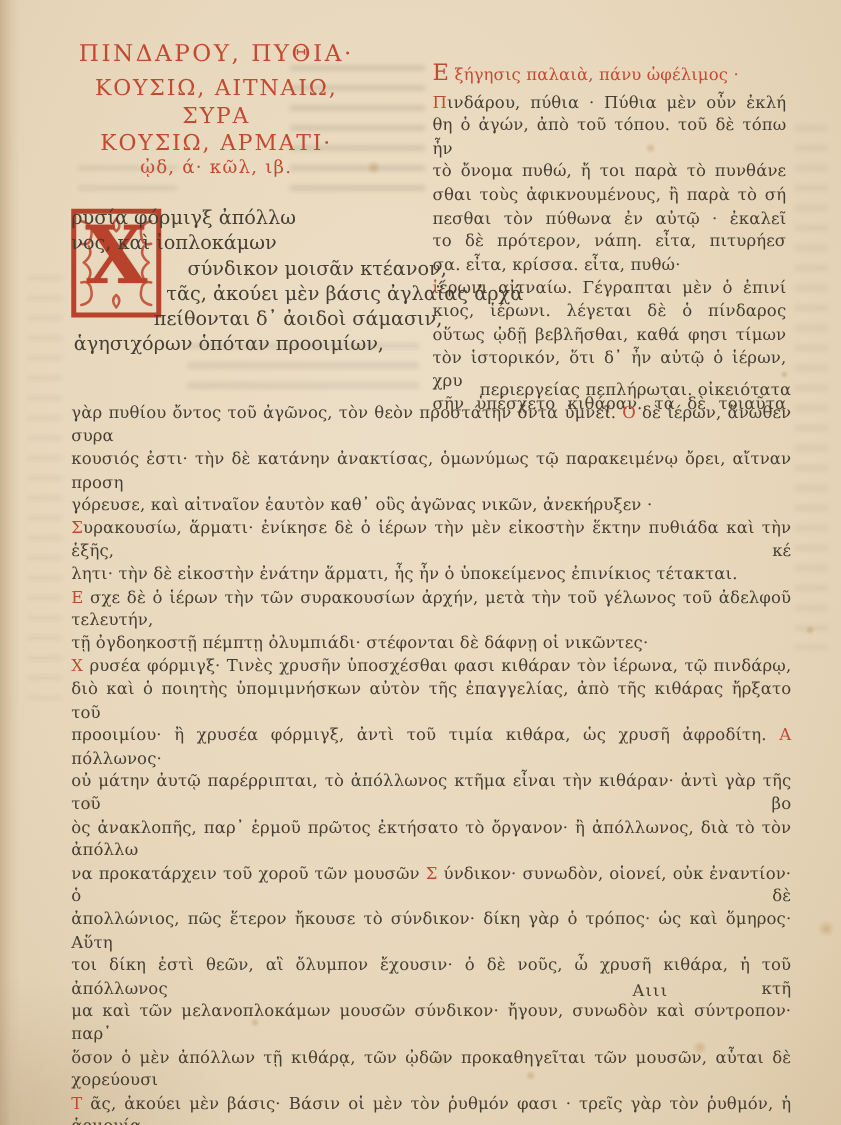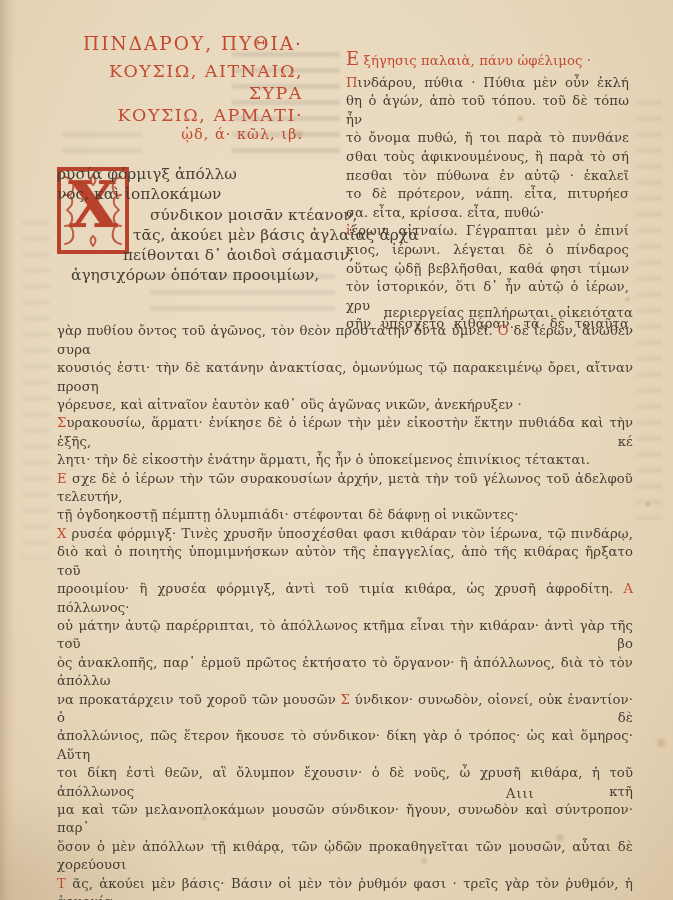--- a/index.html
+++ b/index.html
@@ -31,41 +31,41 @@
   .ghost{
     position:absolute;filter:blur(1.6px);
     background:repeating-linear-gradient(to bottom,
       rgba(98,90,72,.14) 0px, rgba(98,90,72,.14) 5px,
       rgba(0,0,0,0) 5px, rgba(0,0,0,0) 16px);
   }
   .fox{position:absolute;border-radius:50%;
     background:radial-gradient(circle, rgba(168,112,48,.30), rgba(168,112,48,0) 70%);}
 
   
-  .heading{position:absolute;left:71px;top:32px;width:232px;text-align:right;color:var(--red-bright);}
+  .heading{position:absolute;left:57px;top:32px;width:232px;text-align:center;color:var(--red-bright);}
   .heading .h1{font-size:18.5px;letter-spacing:2px;line-height:24px;margin-bottom:4px;}
   .heading .h2{font-size:17.5px;letter-spacing:1.5px;line-height:22px;}
   .heading .rubric{font-size:14.5px;letter-spacing:1px;}
 
   
   .rightcol{position:absolute;left:346px;top:50px;width:283px;
     font-size:13.2px;line-height:18.6px;letter-spacing:.1px;}
   .rightcol .tline{text-align:justify;text-align-last:justify;}
   .rightcol .tline.short{text-align-last:left;}
   .rightcol .tline.rubric{color:var(--red-bright);text-align-last:left;margin-bottom:3px;}
 
   
   .lemma{position:absolute;left:57px;top:164px;width:312px;
     font-size:15.4px;line-height:20.3px;}
   .lemma .tline:nth-child(1){}
   .lemma .tline:nth-child(2){}
   .lemma .tline:nth-child(3){margin-left:93px;}
   .lemma .tline:nth-child(4){margin-left:76px;white-space:nowrap;text-align:center;}
   .lemma .tline:nth-child(5){margin-left:66px;}
-  .lemma .tline:nth-child(6){margin-left:14px;}
+  .lemma .tline:nth-child(6){margin-left:2px;}
 
   
   .initial-box{
     position:absolute;left:57px;top:167px;width:72px;height:87px;
     border:4px solid var(--red);box-sizing:border-box;
   }
   .initial-box svg{position:absolute;left:0;top:0;}
   .initial-letter{
     position:absolute;left:0;top:-6px;width:64px;height:79px;
     display:flex;align-items:center;justify-content:center;

